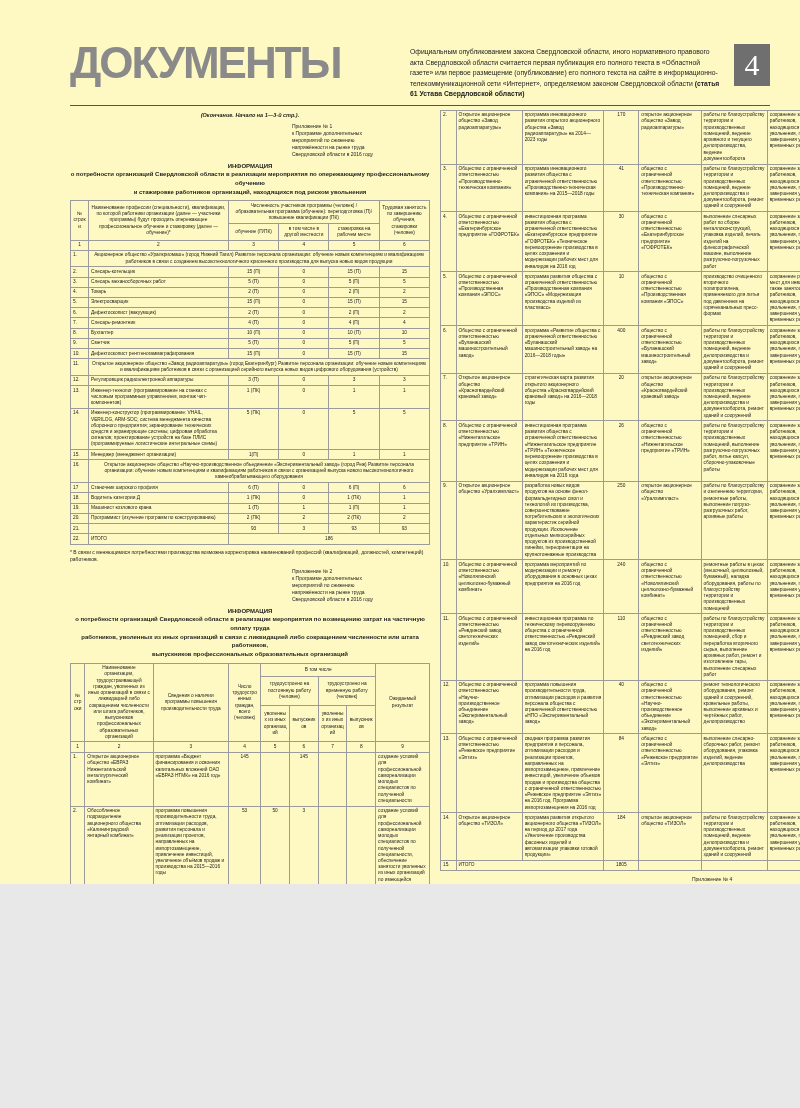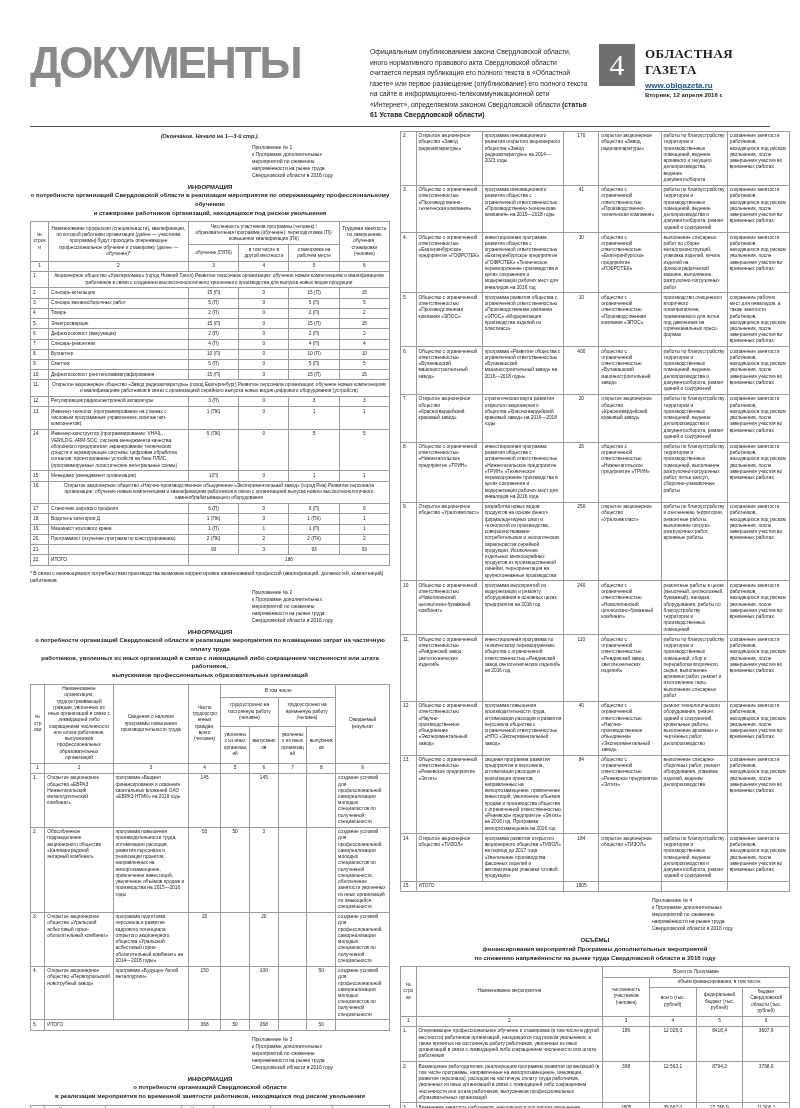--- a/index.html
+++ b/index.html
@@ -1,17 +1,17 @@
 <!DOCTYPE html>
 <html lang="ru"><head>
 <meta charset="utf-8">
 <style>
   html,body{margin:0;padding:0;background:#e8e8e8;}
-  .page{width:800px;height:1108px;margin:0 auto;background:#ffffff;color:#1c1c1c;
-        font-family:"Liberation Sans",sans-serif;overflow:hidden;position:relative;box-sizing:border-box;}
+  .page{width:800px;height:884px;margin:0 auto;background:#fef9c3;color:#1c1c1c;
+        font-family:"Liberation Sans",sans-serif;overflow:hidden;position:relative;box-sizing:border-box;padding-left:40px;}
   
   .hdr{display:flex;align-items:flex-start;padding:44px 30px 0 30px;gap:10px;}
   .doc-title{font-size:44px;font-weight:700;color:#8a8a8a;letter-spacing:-2px;line-height:.85;
              font-stretch:condensed;flex:0 0 330px;}
   .official-note{flex:1 1 auto;font-size:6.8px;line-height:1.55;color:#222;padding-top:3px;}
   .pagenum{flex:0 0 36px;height:42px;background:#6f6f6f;color:#fff;display:flex;align-items:center;
            justify-content:center;font-family:"Liberation Serif",serif;font-size:30px;}
   .mast{flex:0 0 125px;padding-top:2px;}
   .paper-name{font-family:"Liberation Serif",serif;font-weight:700;font-size:13px;letter-spacing:.5px;}
   .site{display:block;color:#1d4f91;font-weight:700;font-size:8px;text-decoration:underline;margin:3px 0 2px 0;cursor:pointer;}
@@ -36,25 +36,20 @@
 </style>
 </head>
 <body>
 
 <div class="page">
 
   <div class="hdr">
     <div class="doc-title">ДОКУМЕНТЫ</div>
     <div class="official-note"><span>Официальным опубликованием закона Свердловской области, иного нормативного правового акта Свердловской области считается первая публикация его полного текста в «Областной газете» или первое размещение (опубликование) его полного текста на сайте в информационно-телекоммуникационной сети «Интернет», определяемом законом Свердловской области</span> <b>(статья 61 Устава Свердловской области)</b></div>
     <div class="pagenum">4</div>
-    <div class="mast">
-      <div class="paper-name">ОБЛАСТНАЯ ГАЗЕТА</div>
-      <a class="site">www.oblgazeta.ru</a>
-      <div class="issue-date">Вторник, 12 апреля 2016 г.</div>
-    </div>
   </div>
   <div class="rule"></div>
 
   <div class="cols">
 
     <section class="col-l">
       <div class="contin">(Окончание. Начало на 1—3-й стр.).</div>
 
       <div class="appendix">Приложение № 1<br>к Программе дополнительных<br>мероприятий по снижению<br>напряжённости на рынке труда<br>Свердловской области в 2016 году</div>
       <div class="tbl-title">ИНФОРМАЦИЯ<br>о потребности организаций Свердловской области в реализации мероприятия по опережающему профессиональному обучению<br>и стажировке работников организаций, находящихся под риском увольнения</div>

